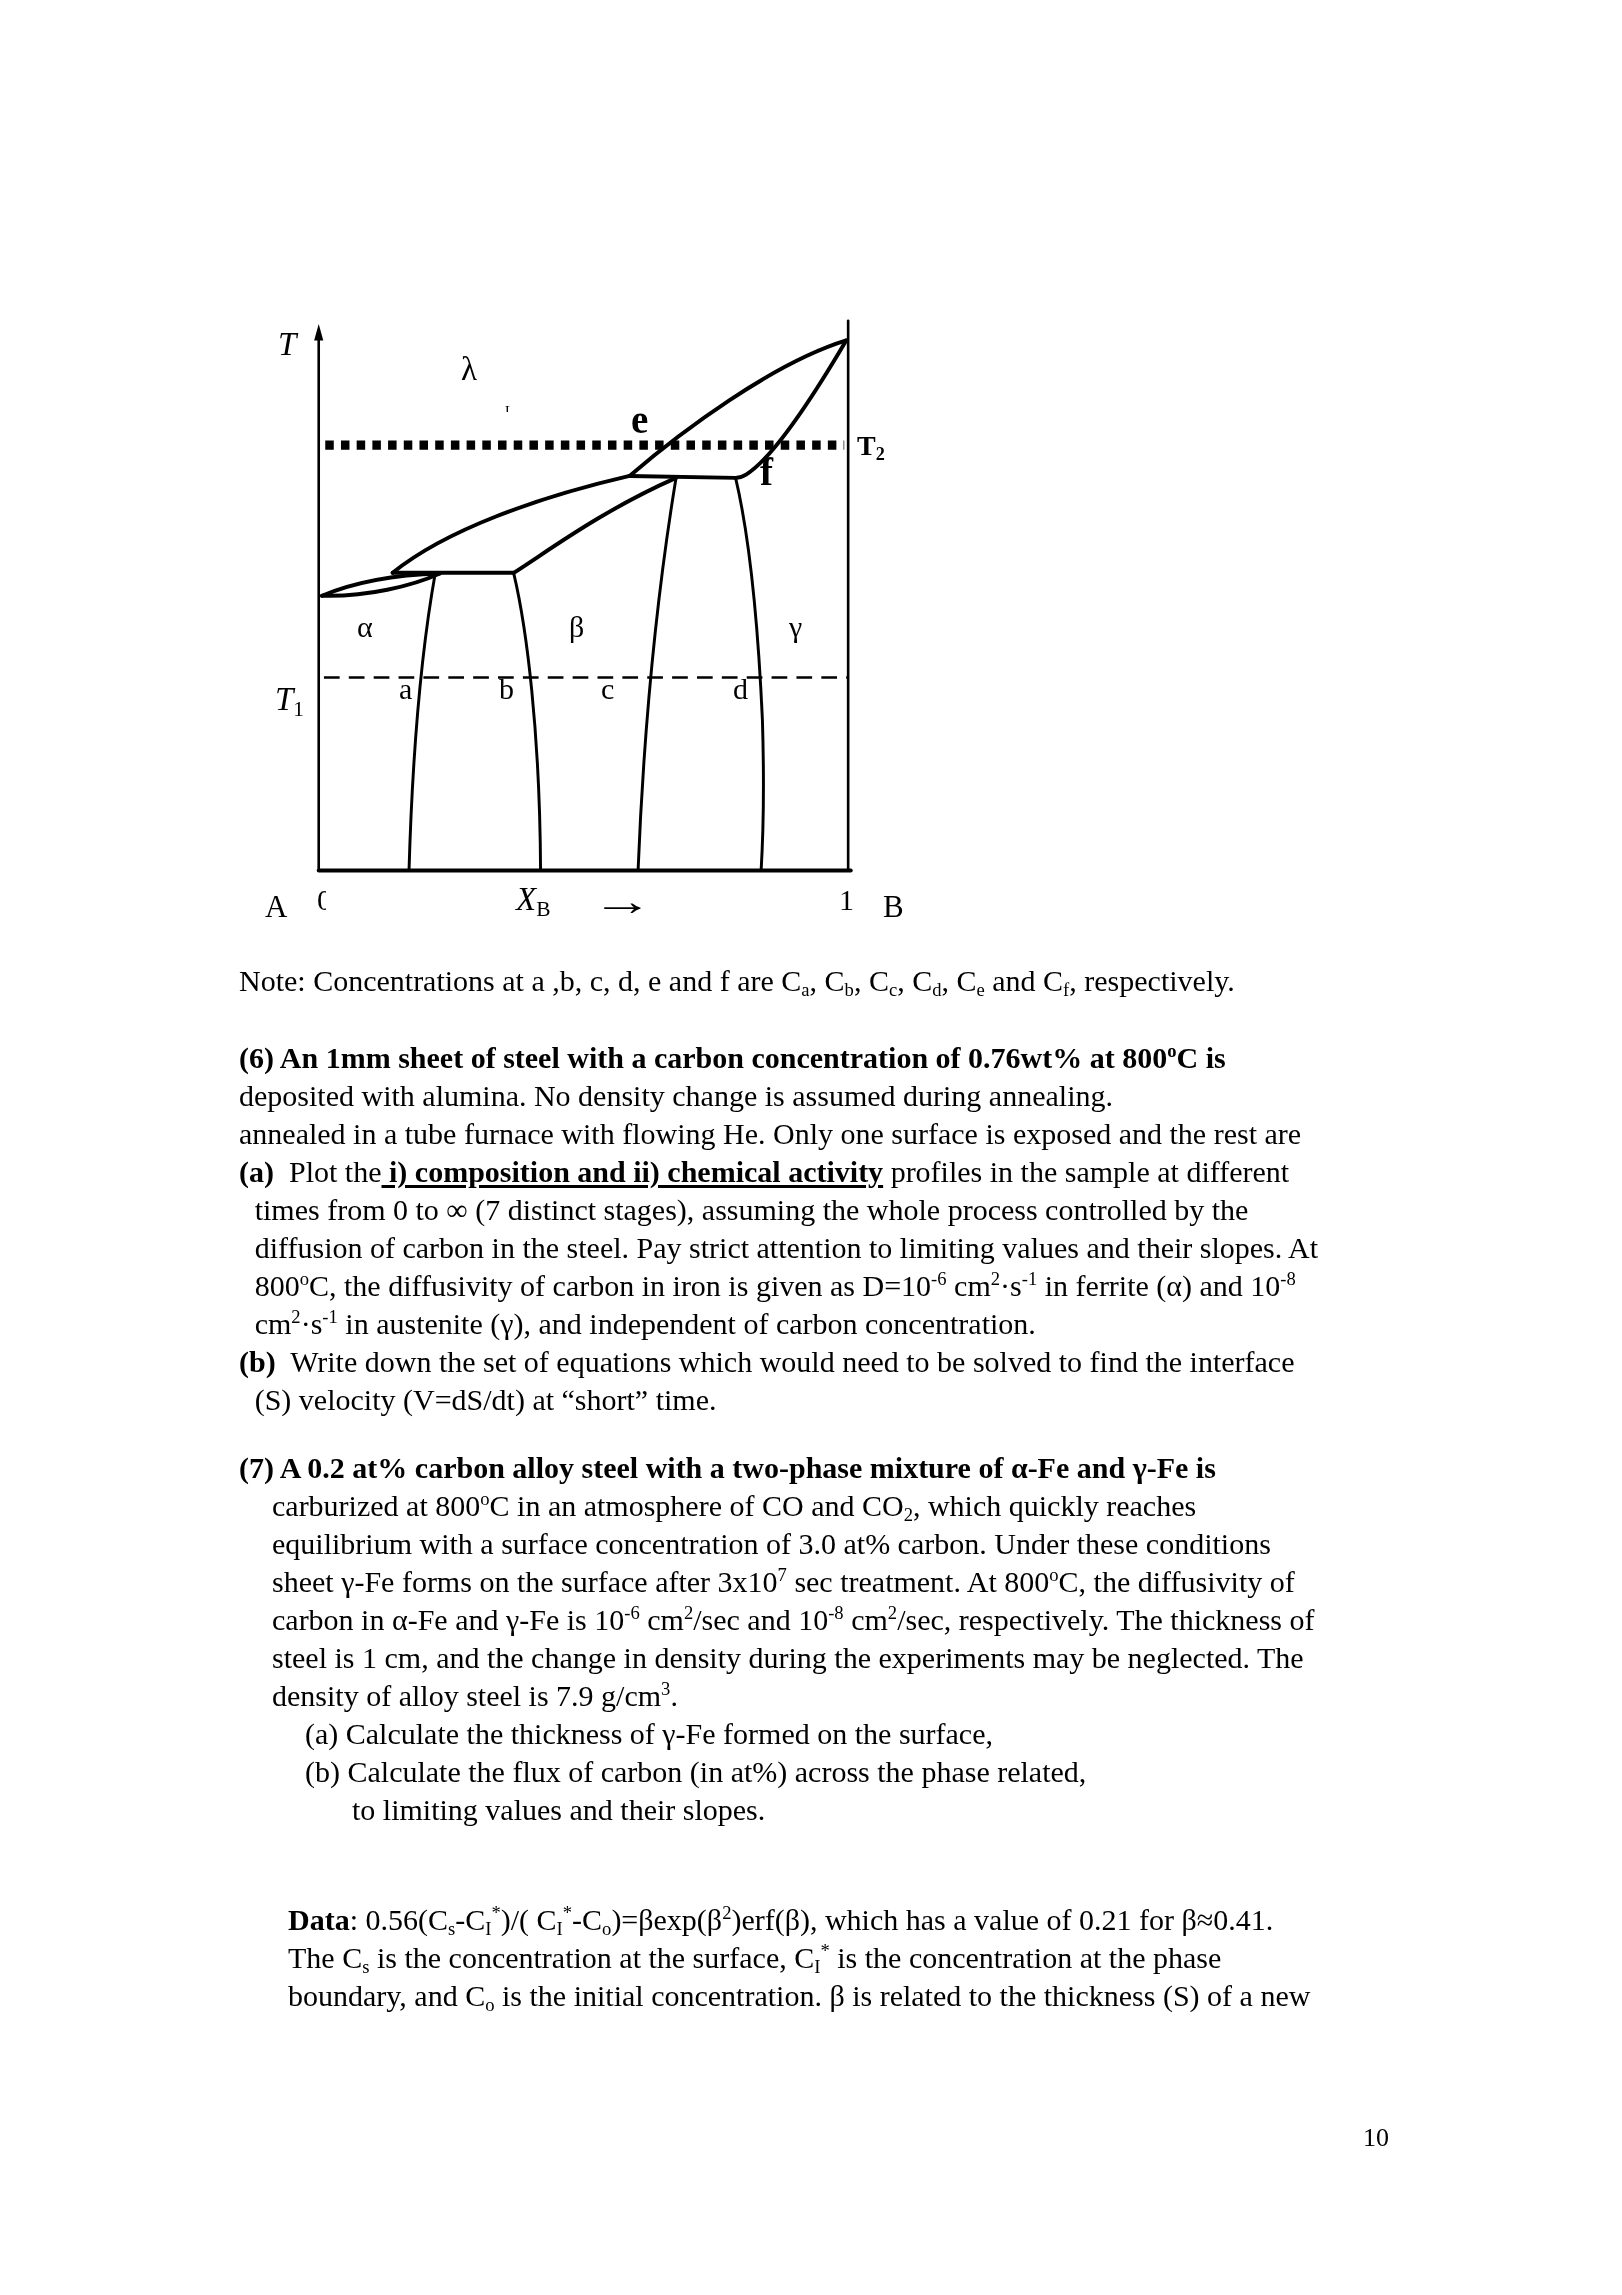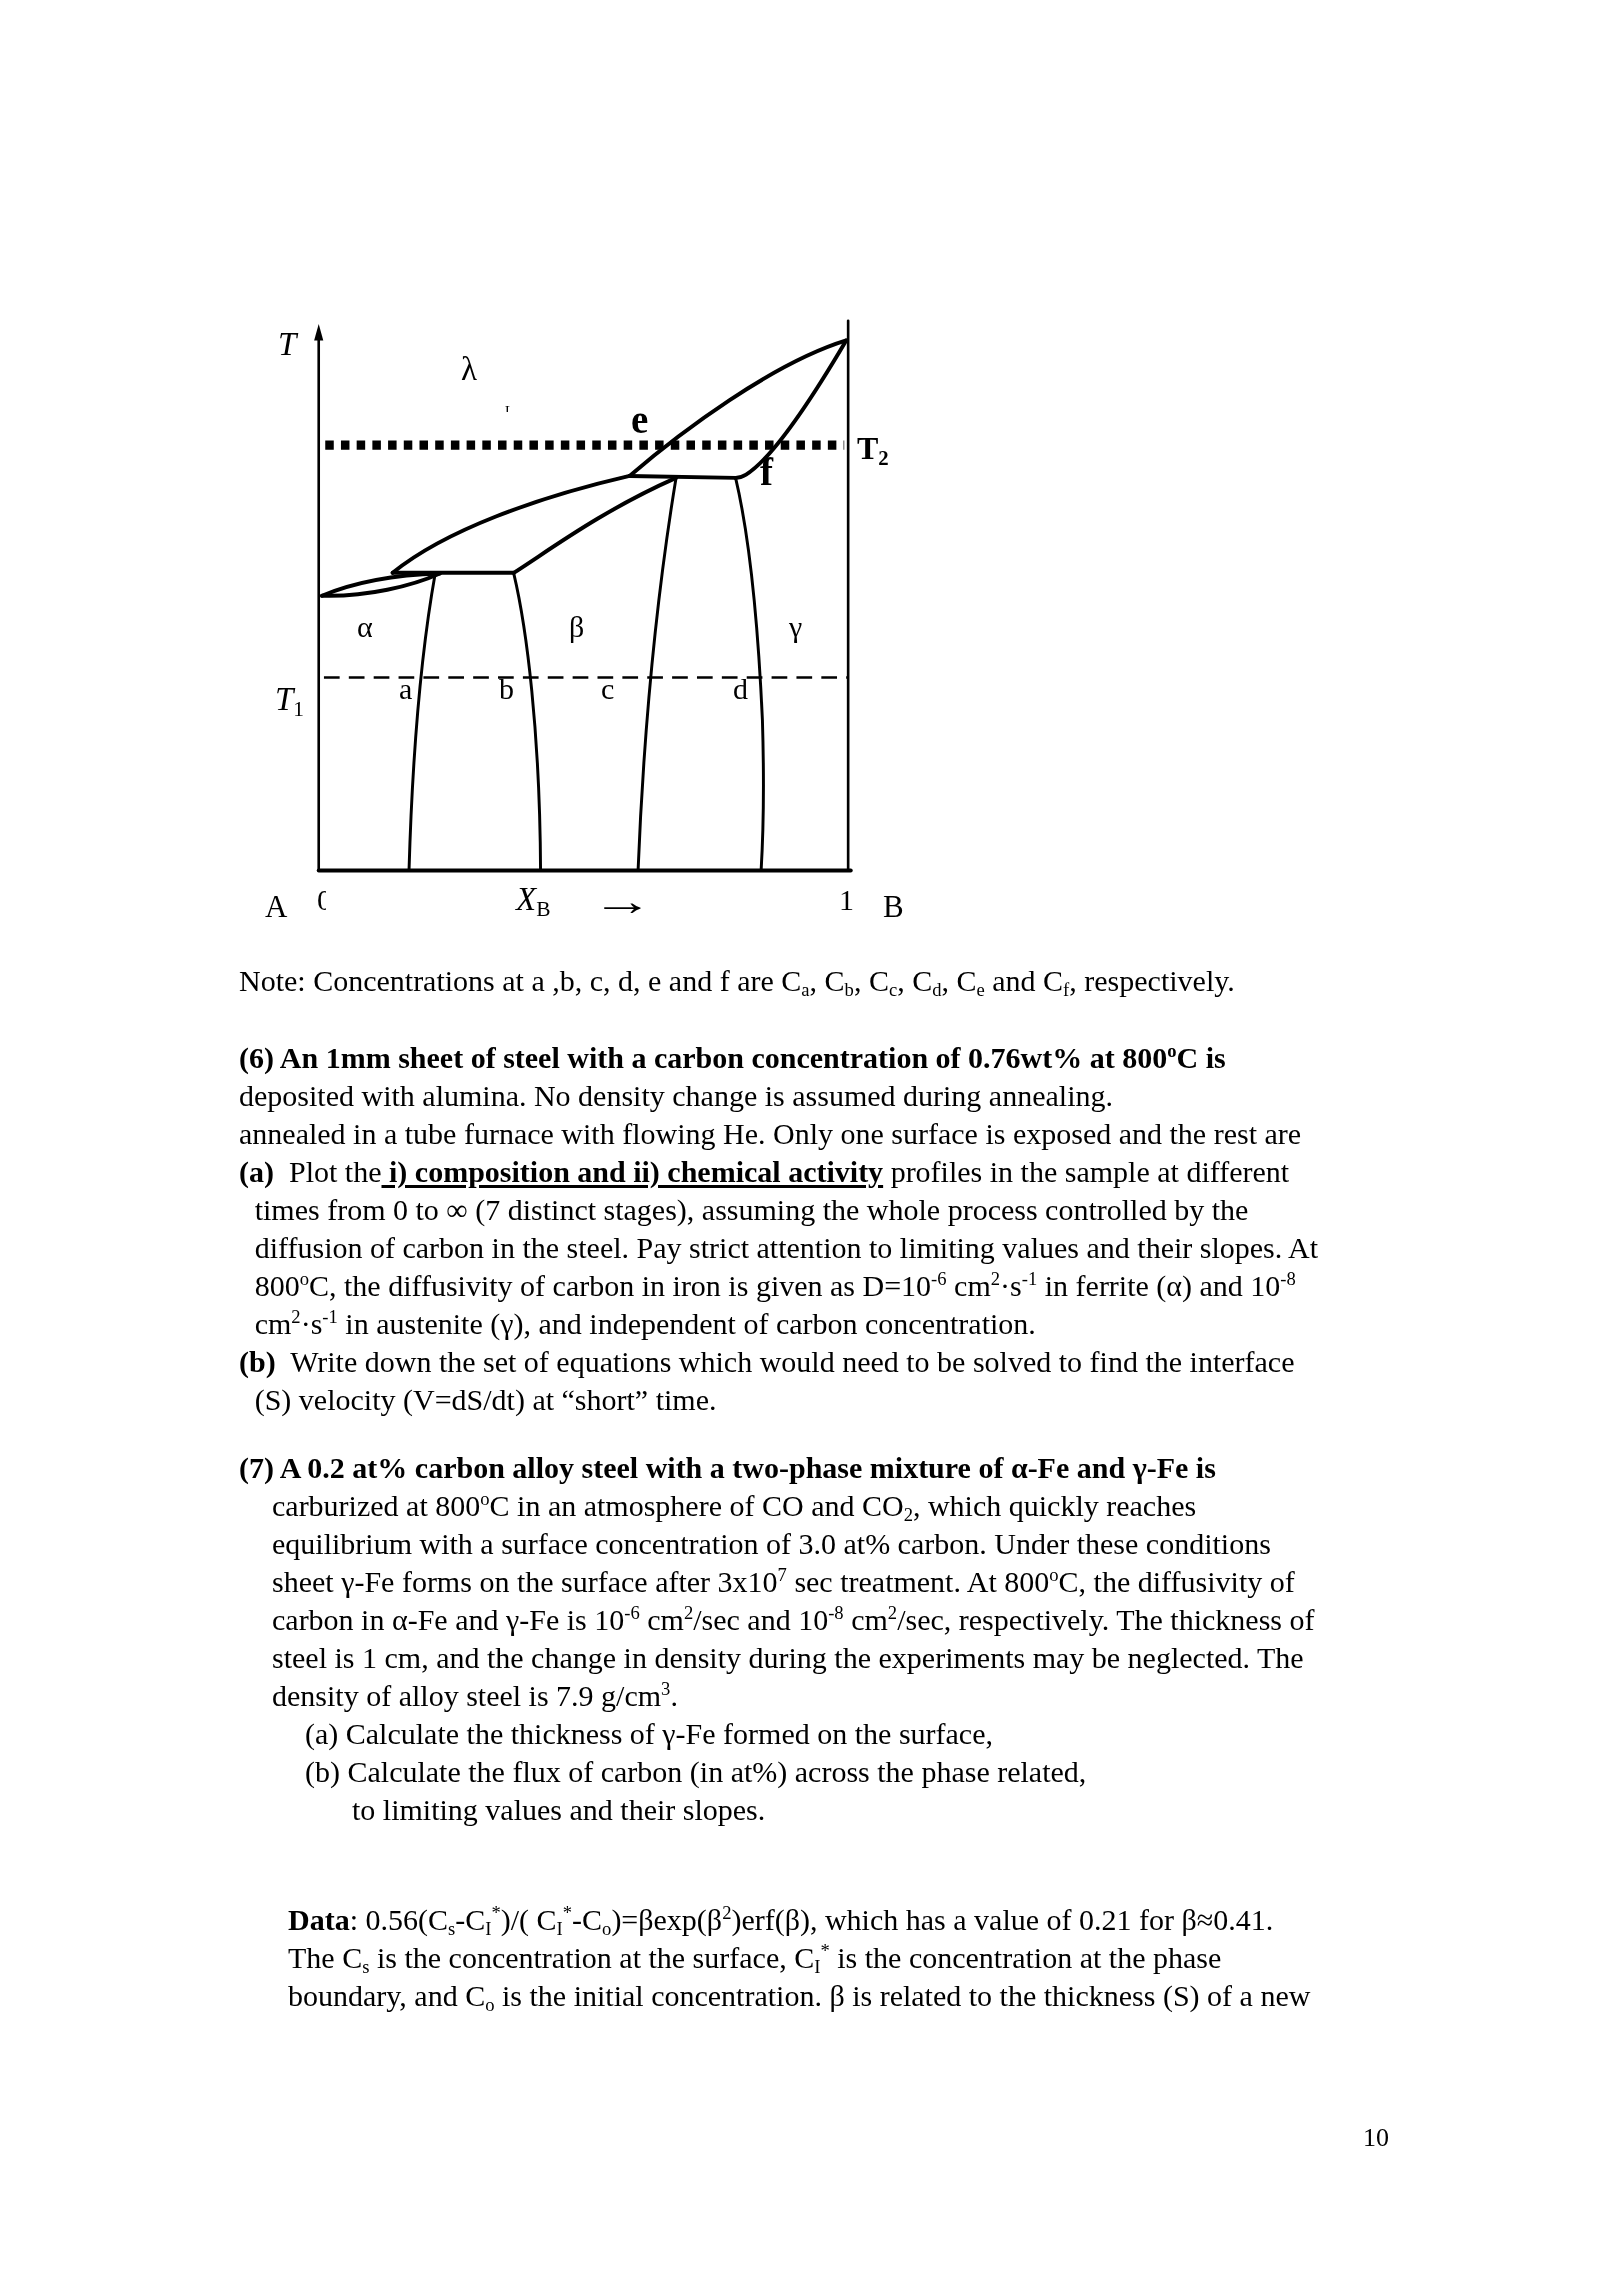--- a/index.html
+++ b/index.html
@@ -59,21 +59,21 @@
         <path d="M1124,730 C1150,840 1160,990 1165,1100 C1168,1200 1166,1280 1163,1330"></path>
       </g>
     </g>
   </svg>
 
   <span class="lbl it" style="left:278px;top:328px;font-size:33px;">T</span>
   <span class="lbl" style="left:461px;top:353px;font-size:33px;">λ</span>
   <span class="lbl" style="left:505px;top:404px;font-size:14.4px;height:7.9px;overflow:hidden;">L</span>
   <span class="lbl bold" style="left:631px;top:400px;font-size:39px;">e</span>
   <span class="lbl bold" style="left:760px;top:452px;font-size:39px;">f</span>
-  <span class="lbl bold" style="left:857px;top:432px;font-size:32px;">
+  <span class="lbl bold" style="left:857px;top:432px;font-size:28px;">
     <span>T</span><sub>2</sub>
   </span>
 
   <span class="lbl" style="left:357px;top:612px;font-size:30px;">α</span>
   <span class="lbl" style="left:569px;top:612px;font-size:30px;">β</span>
   <span class="lbl" style="left:789px;top:612px;font-size:30px;">γ</span>
 
   <span class="lbl it" style="left:275px;top:651px;font-size:33px;margin-top:32px;">
     <span>T</span><sub style="font-style:normal;">1</sub>
   </span>

